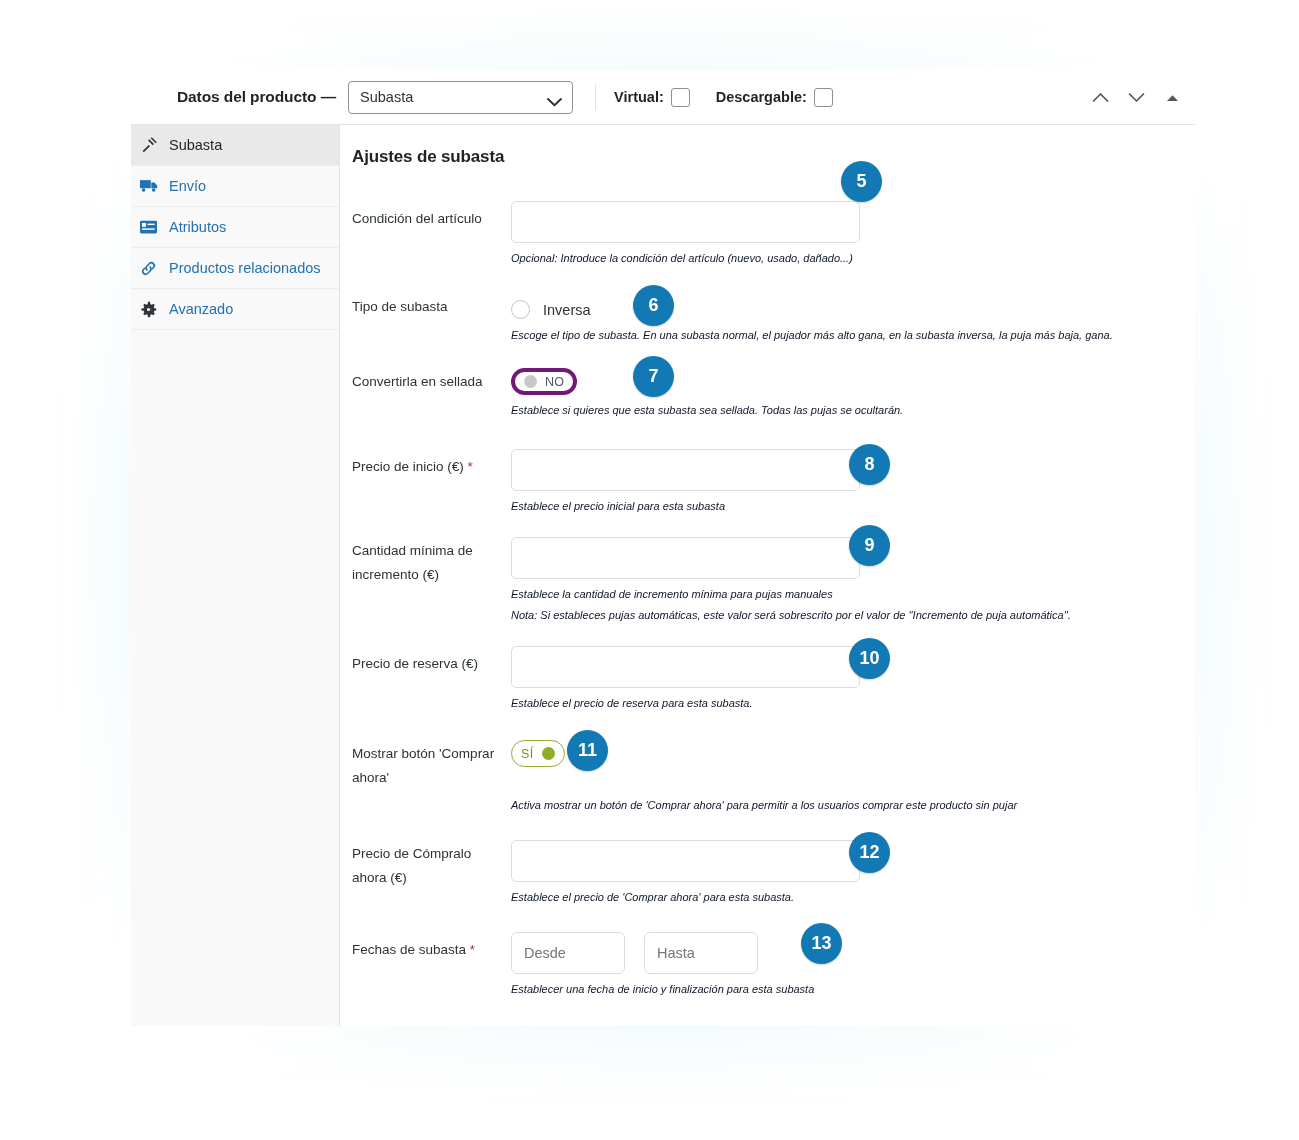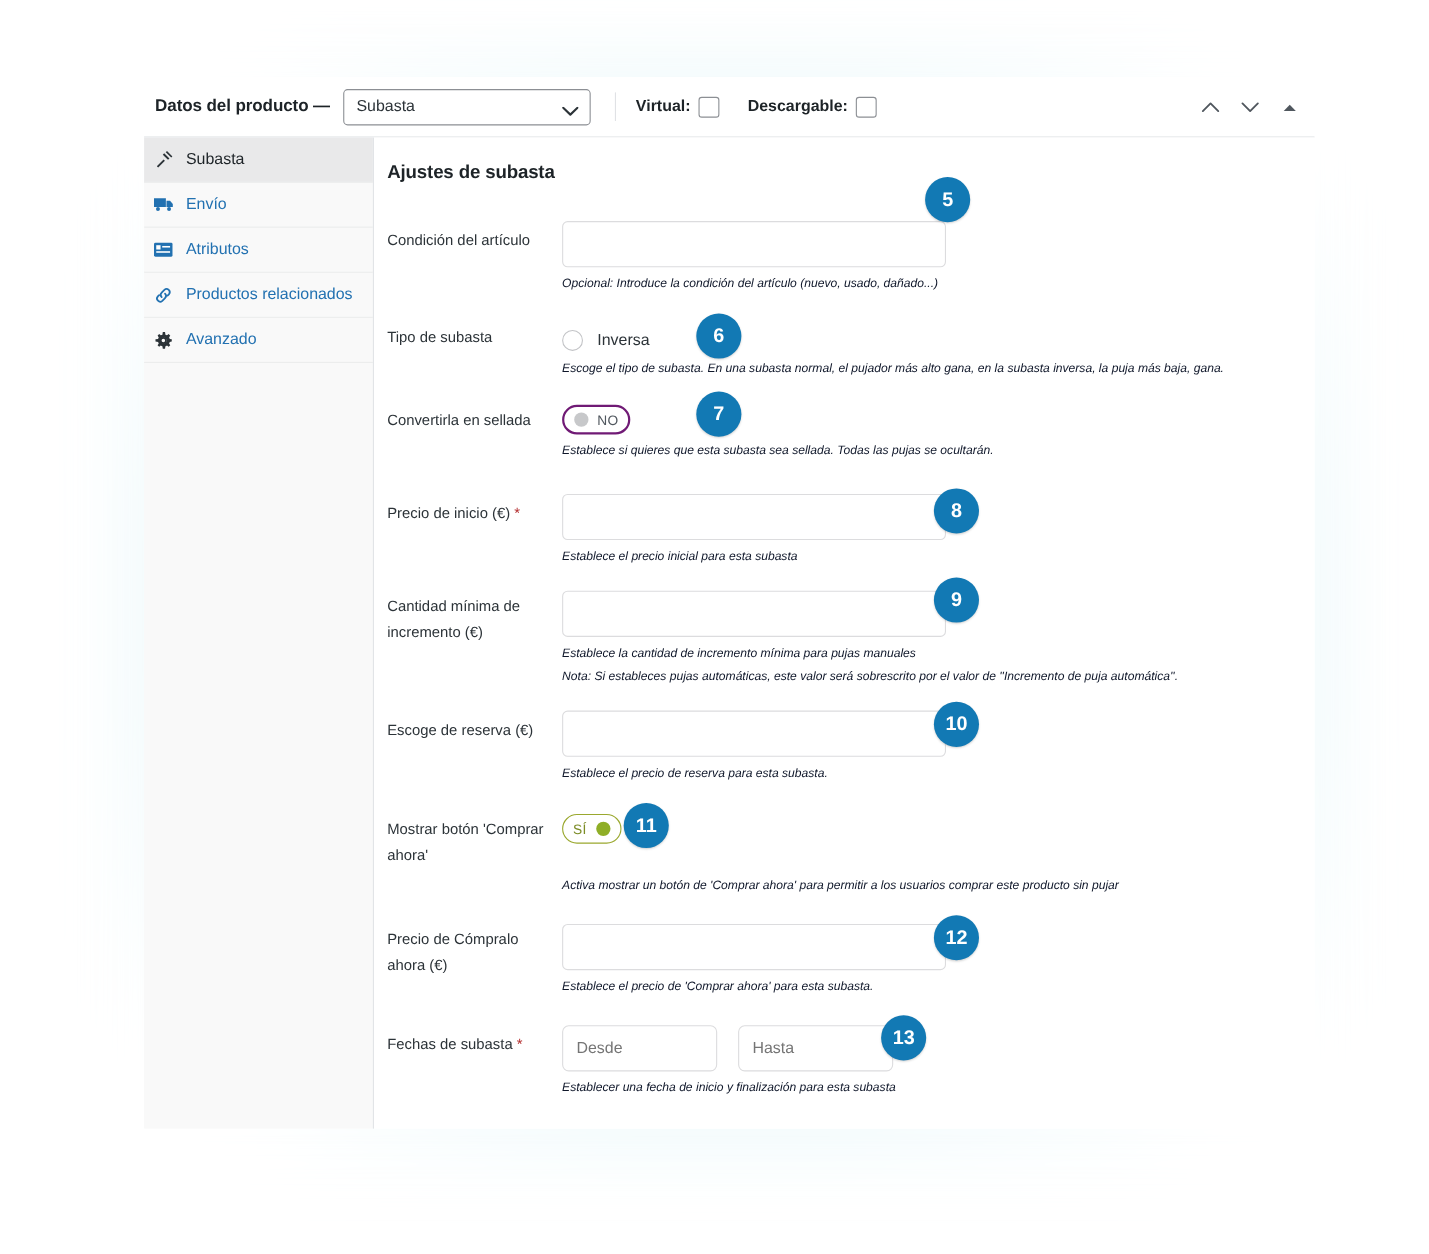--- a/index.html
+++ b/index.html
@@ -39,20 +39,21 @@
     align-items: center;
     padding-left: 10px;
     background: #ffffff;
   }
   .hdr-title {
     font-size: 15.5px;
     font-weight: bold;
     color: #1d2327;
     letter-spacing: -.1px;
     margin-right: 12px;
+    margin-left: 36px;
   }
   .select-wrap { position: relative; }
   select.type-select {
     appearance: none; -webkit-appearance: none;
     width: 225px; height: 33px;
     padding: 0 30px 0 11px;
     font-family: inherit;
     font-size: 14.5px;
     color: #2c3338;
     background: #ffffff;
@@ -157,21 +158,21 @@
     border: 1px solid #dcdcde;
     border-radius: 5px;
     background: #ffffff;
     font-family: inherit; font-size: 14px;
     padding: 0 10px;
     color: #2c3338;
     outline: none;
   }
   input.txt::placeholder { color: #8b8f94; }
   input.date {
-    width: 141px; height: 42px;
+    width: 114px; height: 42px;
     border: 1px solid #dcdcde;
     border-radius: 6px;
     background: #ffffff;
     font-family: inherit; font-size: 14.5px;
     padding: 0 12px;
     color: #2c3338;
     outline: none;
   }
   .date-pair { display: flex; gap: 19px; }
 
@@ -201,21 +202,21 @@
   .rad-lbl { font-size: 14.5px; color: #2c3338; }
 
   
   .toggle {
     display: inline-flex; align-items: center;
     height: 27px; border-radius: 14px;
     padding: 0 9px;
     cursor: pointer;
     background: #ffffff;
   }
-  .toggle.off { border: 2px solid #701a75; }
+  .toggle.off { border: 4px solid #701a75; }
   .toggle.on  { border: 1px solid #9aa82e; }
   .tg-dot { width: 13px; height: 13px; border-radius: 50%; }
   .toggle.off .tg-dot { background: #c7c8ca; margin-right: 8px; }
   .toggle.on  .tg-dot { background: #8fae27; margin-left: 9px; }
   .tg-txt { font-size: 12.5px; letter-spacing: .3px; }
   .toggle.off .tg-txt { color: #50575e; }
   .toggle.on  .tg-txt { color: #7c8c26; }
 
   
   .badge {
@@ -419,21 +420,21 @@
             <input class="txt" type="text" value="" style="">
             <div class="desc">Establece la cantidad de incremento mínima para pujas manuales</div>
             <div class="desc nm">Nota: Si estableces pujas automáticas, este valor será sobrescrito por el valor de ''Incremento de puja automática''.</div>
           </div>
         </div>
       </div>
 
       <div class="row" style="margin-bottom:28px">
         <div class="badge" style="left:497px; top:-8px;">10</div>
         <div class="row-line">
-          <div class="fld-label">Escoge de reserva (€)</div>
+          <div class="fld-label">Precio de reserva (€)</div>
           <div class="ctrl">
             <input class="txt" type="text" value="" style="">
             <div class="desc">Establece el precio de reserva para esta subasta.</div>
           </div>
         </div>
       </div>
 
       <div class="row" style="margin-bottom:26px">
         <div class="badge" style="left:215px; top:-10px;">11</div>
         <div class="row-line">

